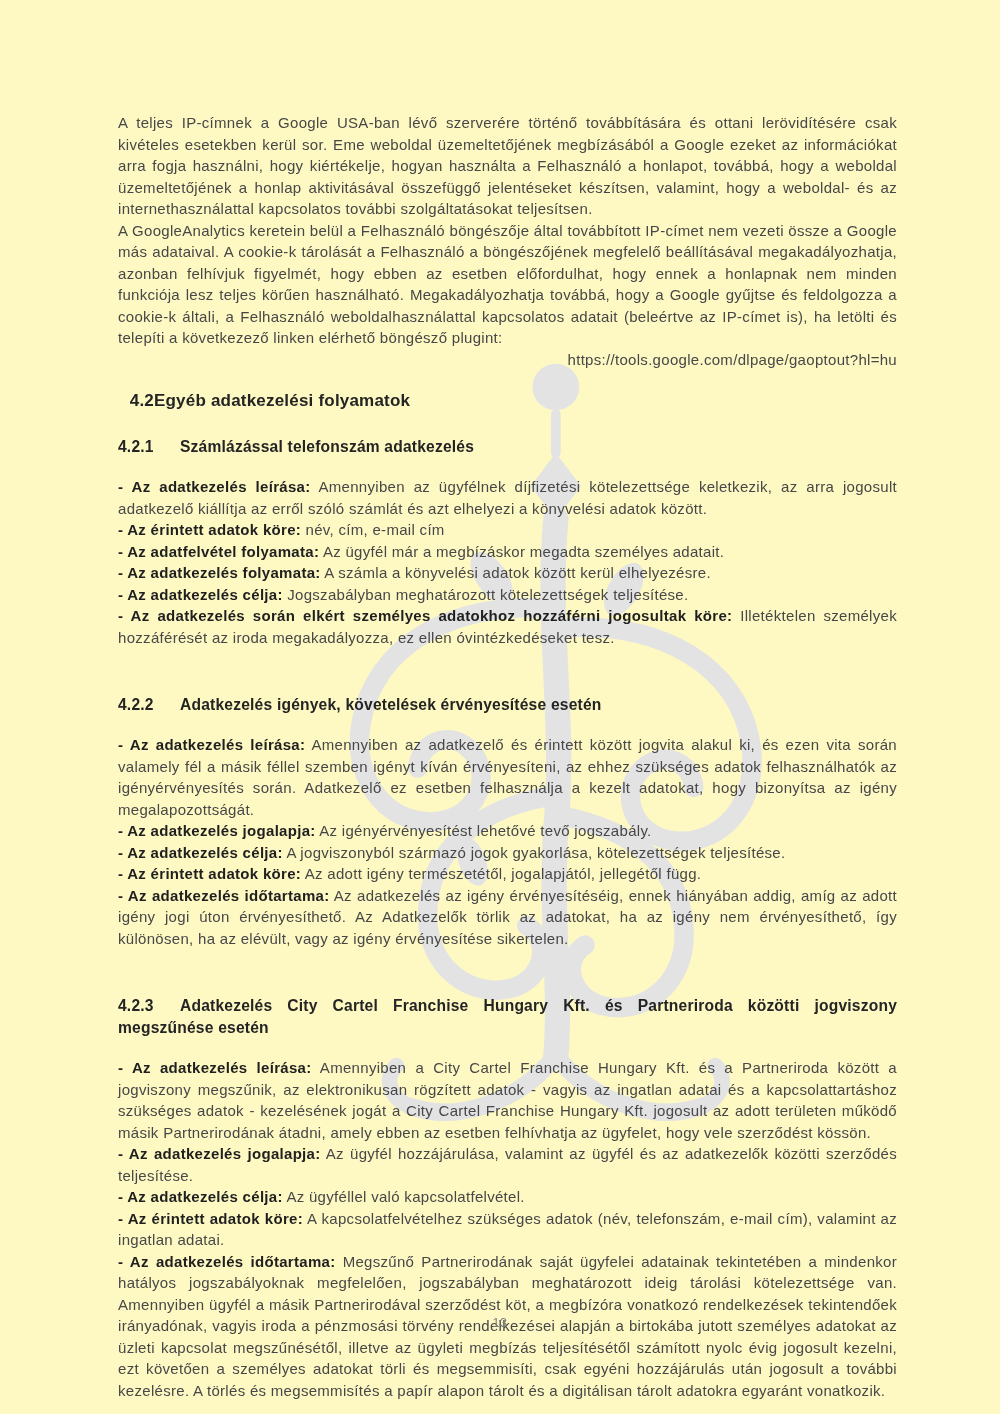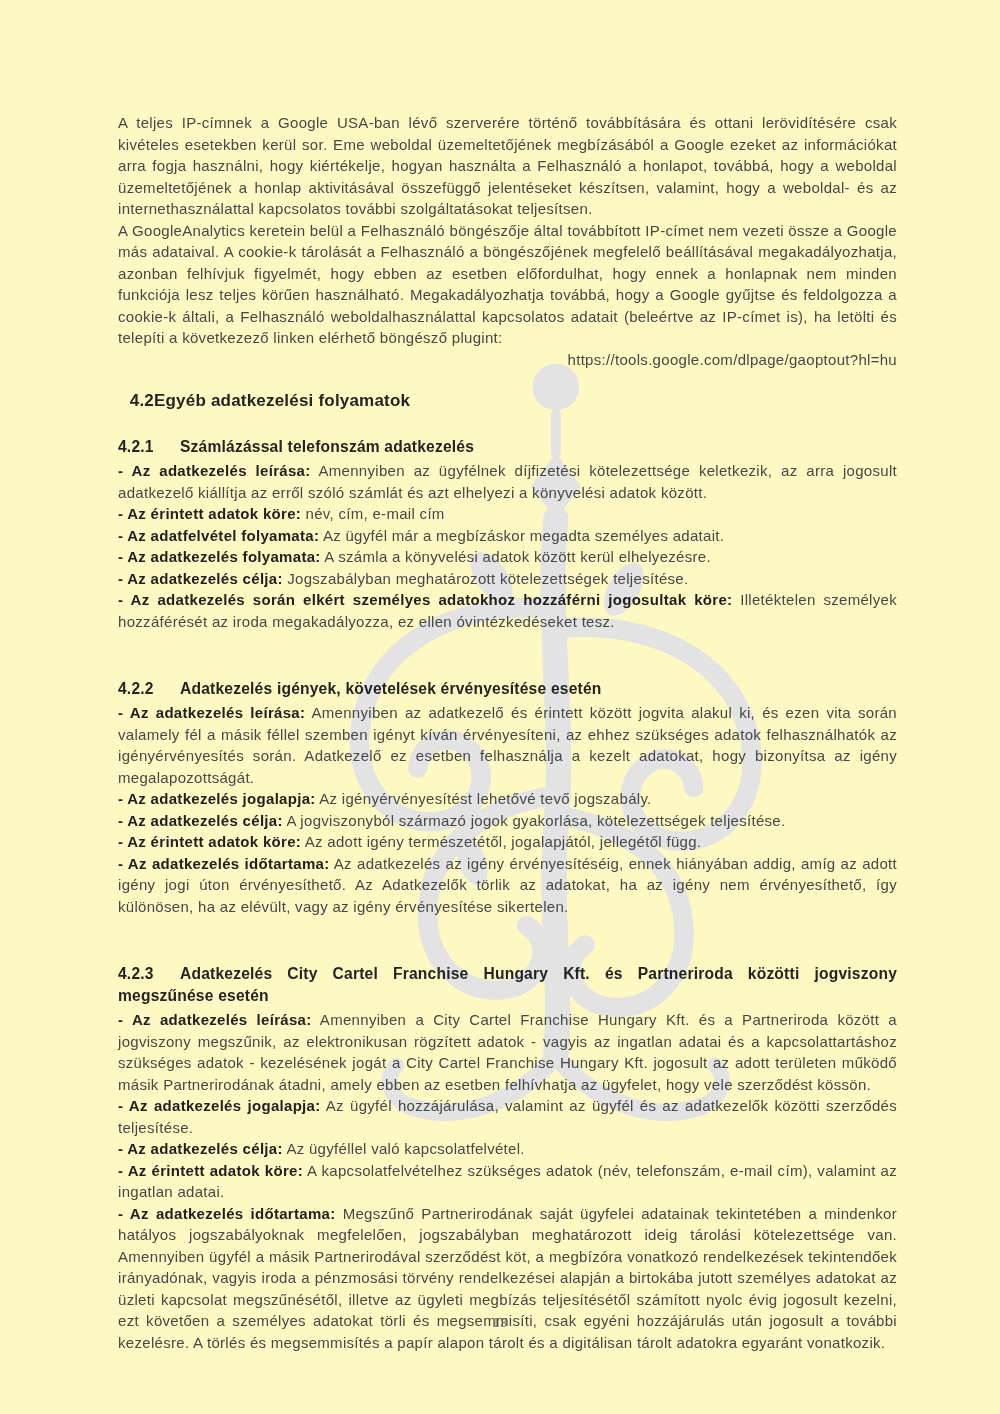--- a/index.html
+++ b/index.html
@@ -30,21 +30,21 @@
   .url-line { text-align:right; }
   h2, h3 { margin:0; color:#242424; letter-spacing:0.2px; }
   h2 { font-size:17px; line-height:23px; }
   h3 { font-size:15.6px; line-height:22px; text-align:justify; }
   .h2-block { margin-top:19px; }
   .hnum2 { display:inline-block; min-width:36px;text-align:right; }
   .hnum3 { display:inline-block; min-width:62px;margin-top:24px; }
   .subsection { margin-top:0; }
   .subsection + .subsection { margin-top:22px; }
   .item strong { color:#1f1f1f; font-weight:bold; }
-  .items { margin-top:2px; }
+  .items { margin-top:18px; }
   .page-number {
     position:absolute; top:1316px; left:0; width:100%;
     text-align:center;
     font-size:12.5px; color:#7d7d7d; letter-spacing:0.5px;
     z-index:1;
   }
 </style>
 </head>
 <body>
 

